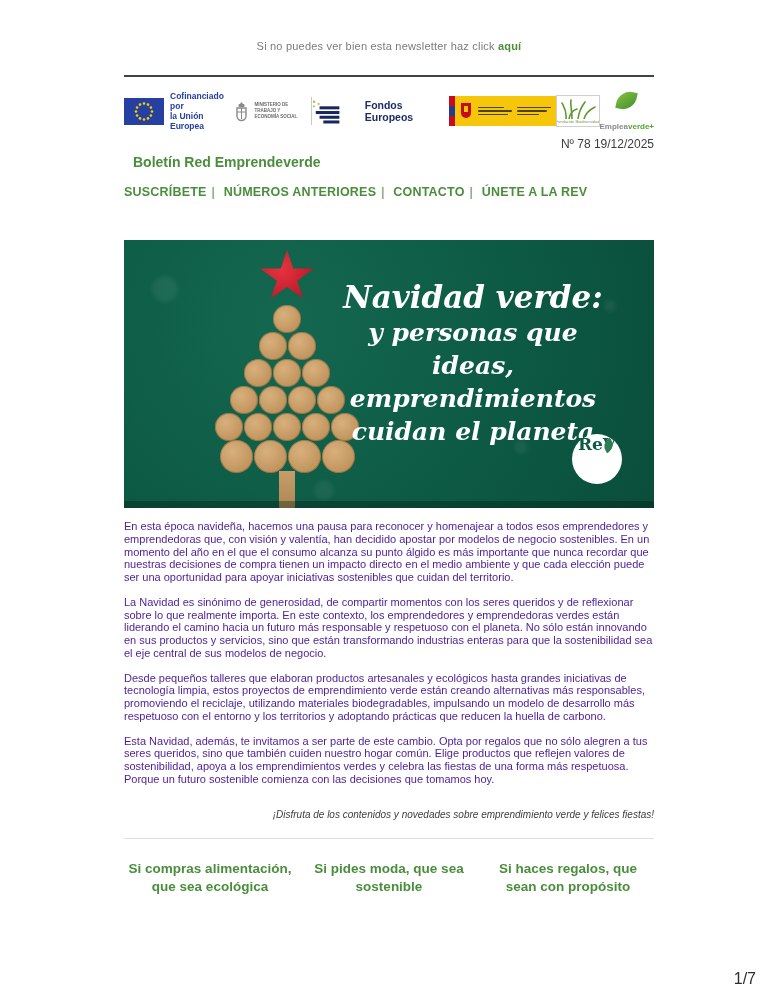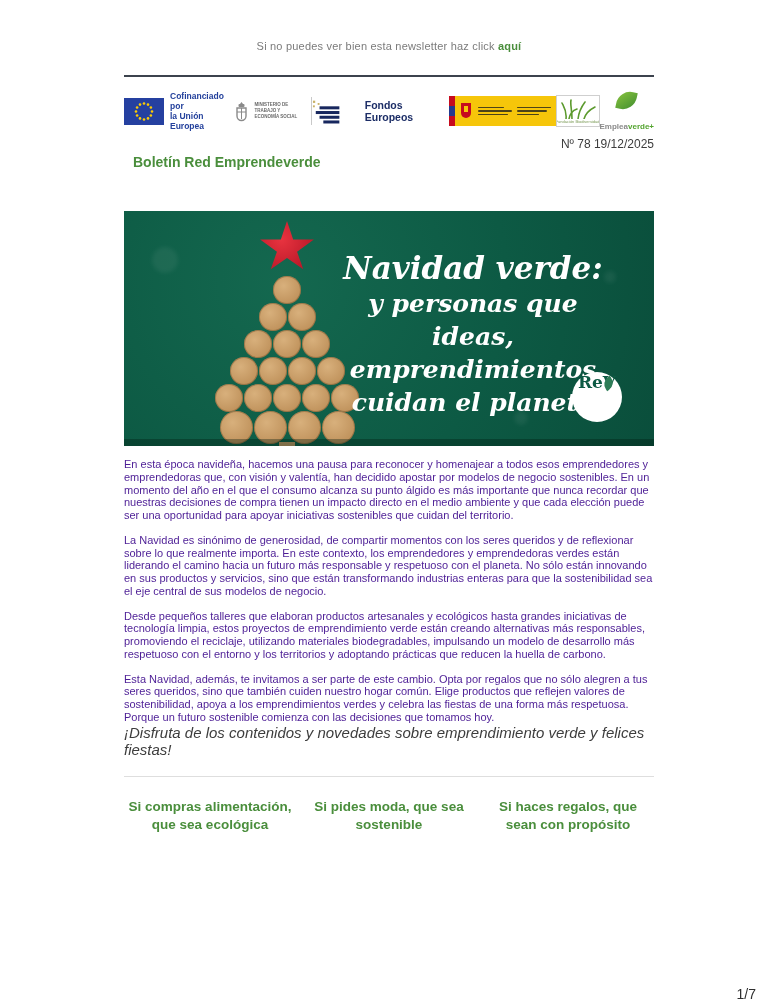--- a/index.html
+++ b/index.html
@@ -46,21 +46,21 @@
   .emplea-label .green { color:#55a531; }
 
   
   .issue { margin-top:5px; text-align:right; font-size:12px; color:#3c3c3c; }
   .newsletter-title { margin-top:3px; padding-left:9px; font-size:14px; font-weight:bold; color:#4a8e3c; }
   .nav { margin-top:15px; font-size:12.5px; font-weight:bold; color:#4a8e3c; letter-spacing:.2px; }
   .nav a { color:#4a8e3c; text-decoration:none; cursor:pointer; }
   .nav .sep { margin:0 5px; font-weight:normal; }
 
   
-  .hero { margin-top:41px; width:530px; height:235px; background:radial-gradient(circle at 30% 30%, #14684f 0%, #0d5a44 55%, #0a4e3b 100%); position:relative; overflow:hidden; }
+  .hero { margin-top:41px; width:530px; height:268px; background:radial-gradient(circle at 30% 30%, #14684f 0%, #0d5a44 55%, #0a4e3b 100%); position:relative; overflow:hidden; }
   .hero .strip { position:absolute; left:0; right:0; bottom:0; height:7px; background:rgba(0,25,15,.35); }
   .bokeh { position:absolute; border-radius:50%; background:rgba(255,255,255,.06); filter:blur(2px); }
   .b1{width:26px;height:26px;left:28px;top:36px;} .b2{width:14px;height:14px;left:390px;top:200px;}
   .b3{width:20px;height:20px;left:190px;top:240px;} .b4{width:12px;height:12px;left:480px;top:60px;}
 
   .tree { position:absolute; left:58px; top:10px; width:210px; display:flex; flex-direction:column; align-items:center; }
   .star { width:56px; height:53px; background:radial-gradient(circle at 40% 35%, #e8333f, #a80e20); clip-path:polygon(50% 0%,61% 35%,98% 35%,68% 58%,79% 91%,50% 70%,21% 91%,32% 58%,2% 35%,39% 35%); margin-bottom:3px; }
   .cork-row { display:flex; gap:1px; margin-top:-1px; }
   .cork { width:28px; height:28px; border-radius:50%; background:radial-gradient(circle at 38% 35%, #d8b07c, #c1945e 70%, #a97f4e); box-shadow:inset 0 0 0 1px rgba(90,60,25,.35); }
   .cork.big { width:33px; height:33px; }
@@ -70,27 +70,27 @@
   .hero-title .l1 { font-size:31px; line-height:1.15; }
   .hero-title .ln { font-size:25px; line-height:1.33; }
 
   .rev-badge { position:absolute; right:32px; bottom:24px; width:50px; height:50px; background:#ffffff; border-radius:50%; display:flex; justify-content:center; }
   .rev-text { font-size:17px; font-weight:bold; color:#0d5a44; font-family:"DejaVu Serif", serif; }
   .rev-leaf { position:absolute; top:6px; right:8px; width:11px; height:11px; background:#2e7d57; border-radius:80% 0 80% 0; transform:rotate(-35deg); }
 
   
   .article { margin-top:12px; }
   .article p { font-size:11px; line-height:1.16; color:#4c1d95; margin-top:12px; }
-  .closing { text-align:left; font-size:15px; font-style:italic; color:#3d3d3d; }
+  .closing { margin-top:23px; text-align:right; font-size:10px; font-style:italic; color:#3d3d3d; }
 
   
   .topics { margin-top:21px; display:flex; justify-content:space-between; }
   .topic { width:172px; text-align:center; font-size:13.5px; font-weight:bold; color:#4a8e3c; line-height:1.35; cursor:pointer; }
 
-  .page-num { position:absolute; right:22px; bottom:4px; font-size:14px; color:#2e2e2e; }
+  .page-num { position:absolute; right:22px; bottom:18px; font-size:16px; color:#2e2e2e; }
 </style>
 </head>
 <body>
 
 <div class="content">
 
   <div class="top-notice">
     <span>Si no puedes ver bien esta newsletter haz click </span><a class="link">aquí</a>
   </div>
 
@@ -189,20 +189,26 @@
         <span>Emplea</span><span class="green">verde+</span>
       </div>
     </div>
 
   </div>
 
   <div class="issue">Nº 78 19/12/2025</div>
 
   <div class="newsletter-title">Boletín Red Emprendeverde</div>
 
+  <div class="nav">
+    <a>SUSCRÍBETE</a><span class="sep">|</span>
+    <a>NÚMEROS ANTERIORES</a><span class="sep">|</span>
+    <a>CONTACTO</a><span class="sep">|</span>
+    <a>ÚNETE A LA REV</a>
+  </div>
 
   <div class="hero">
     <div class="bokeh b1"></div>
     <div class="bokeh b2"></div>
     <div class="bokeh b3"></div>
     <div class="bokeh b4"></div>
 
     <div class="tree">
       <div class="star"></div>
       <div class="cork-row">

